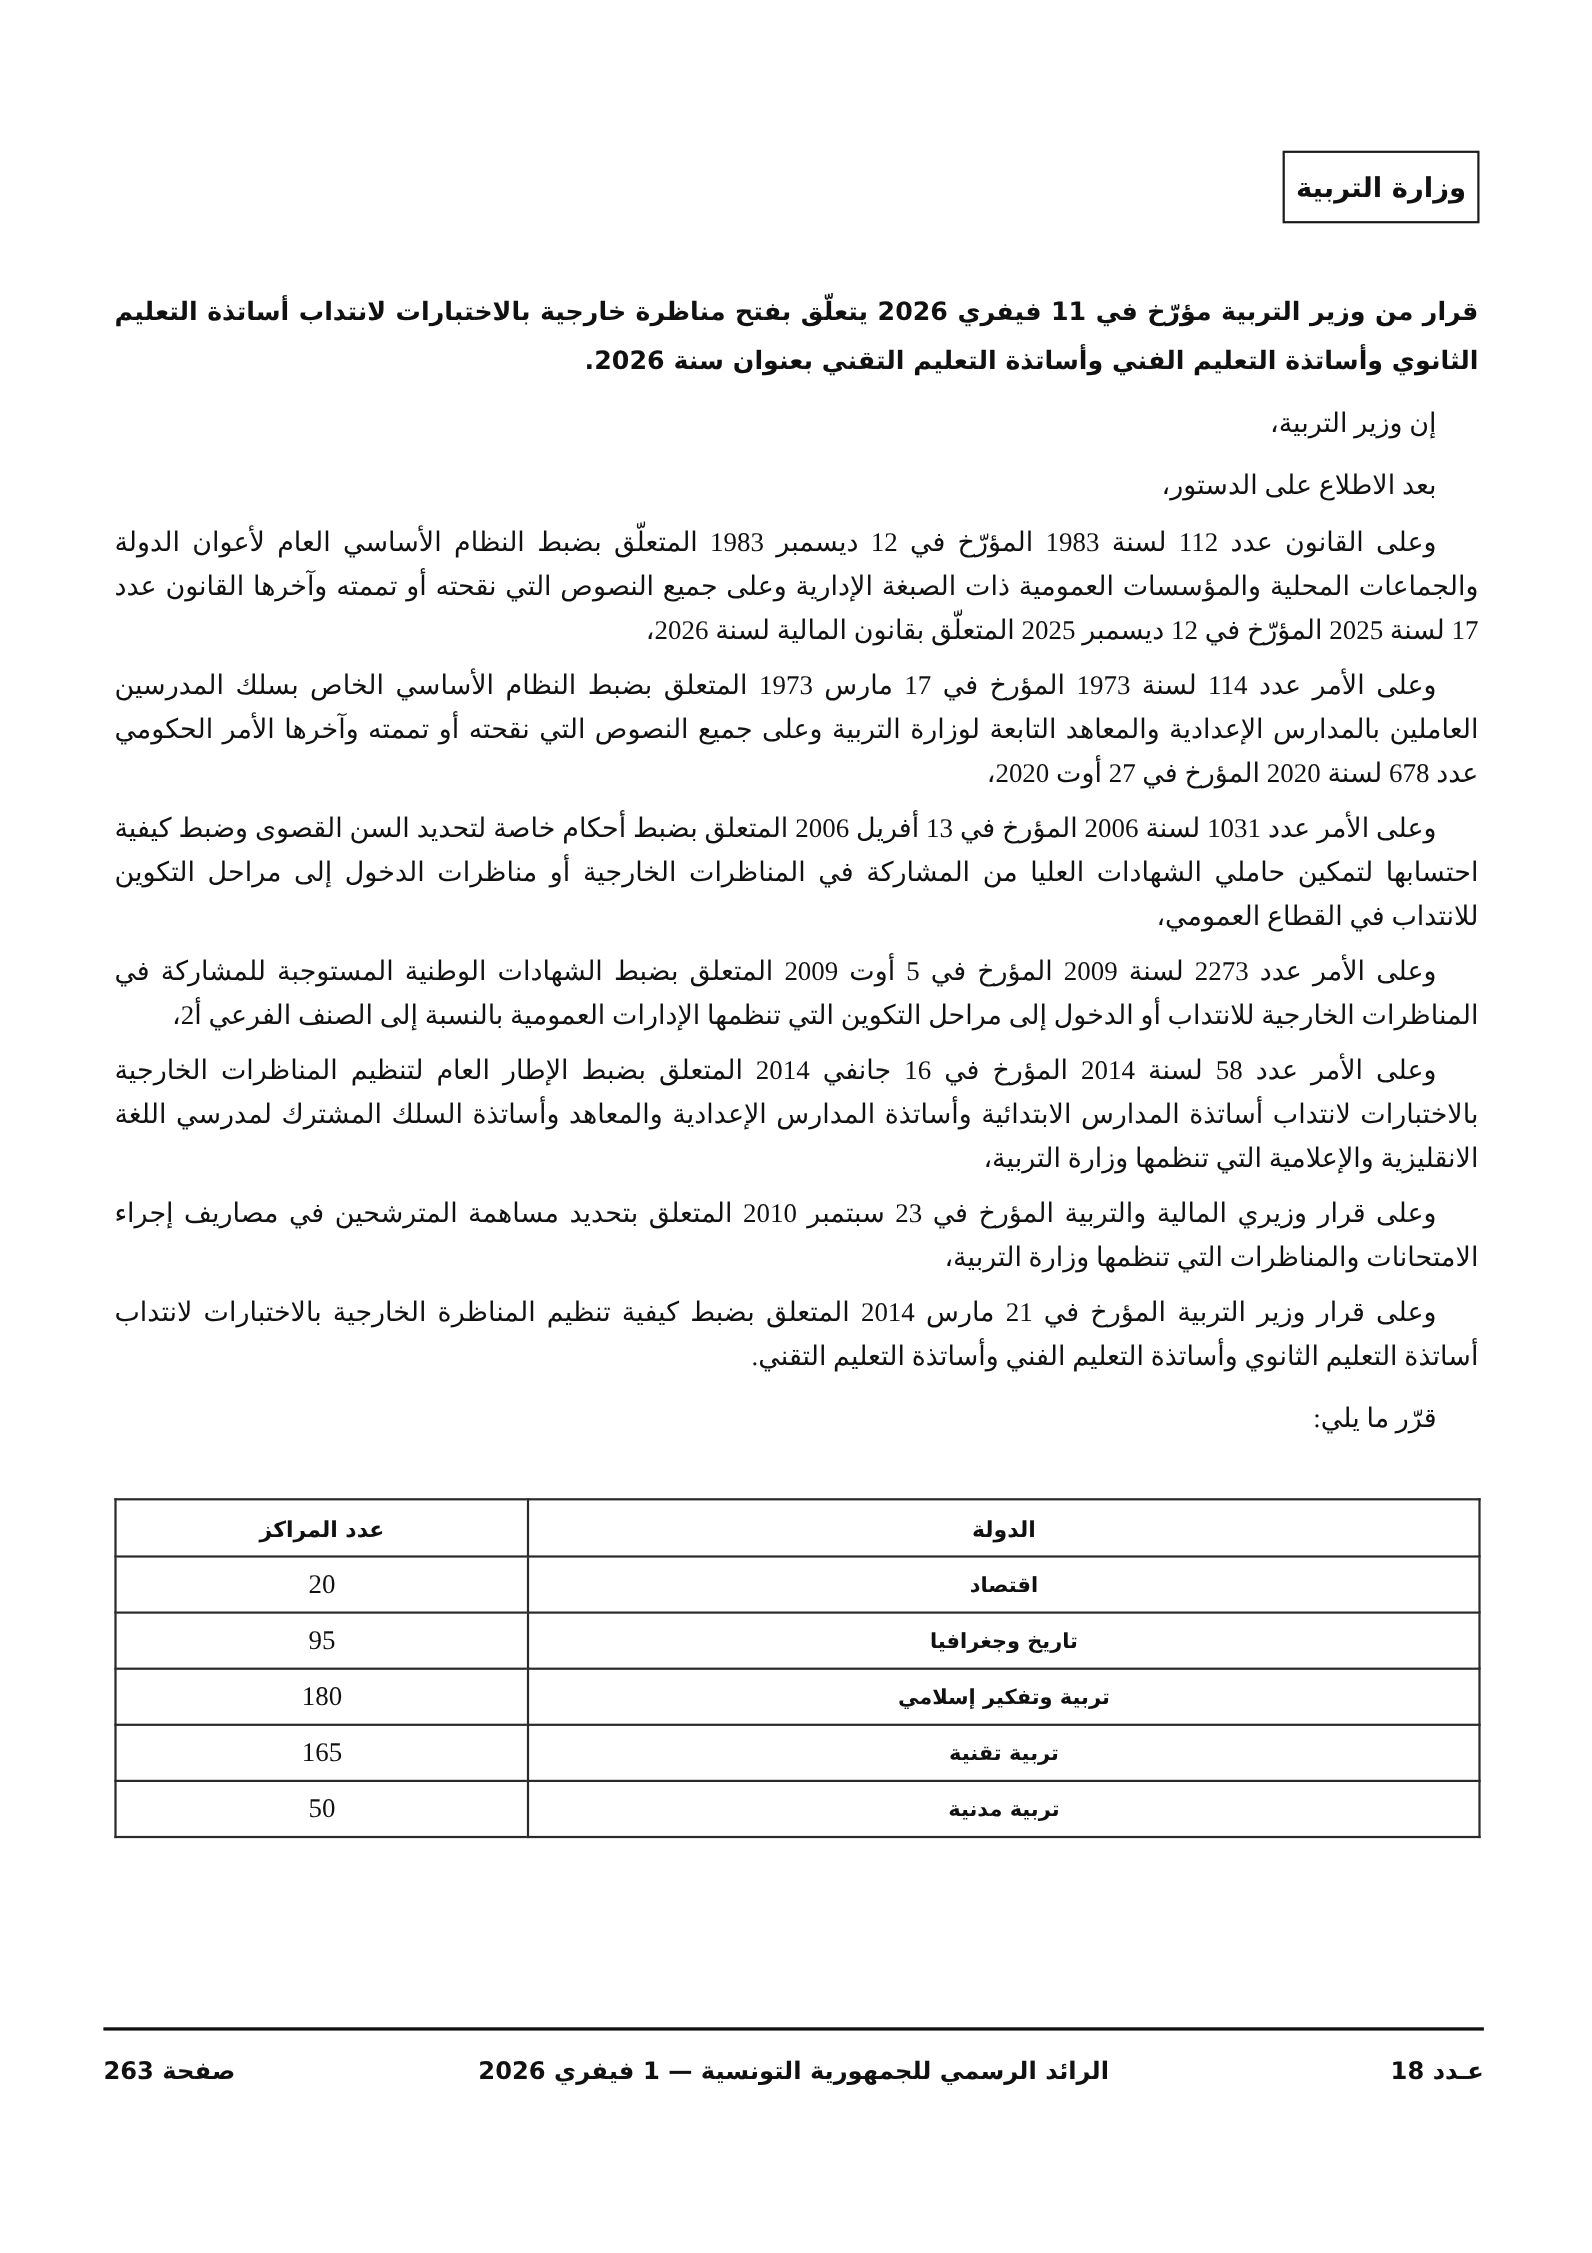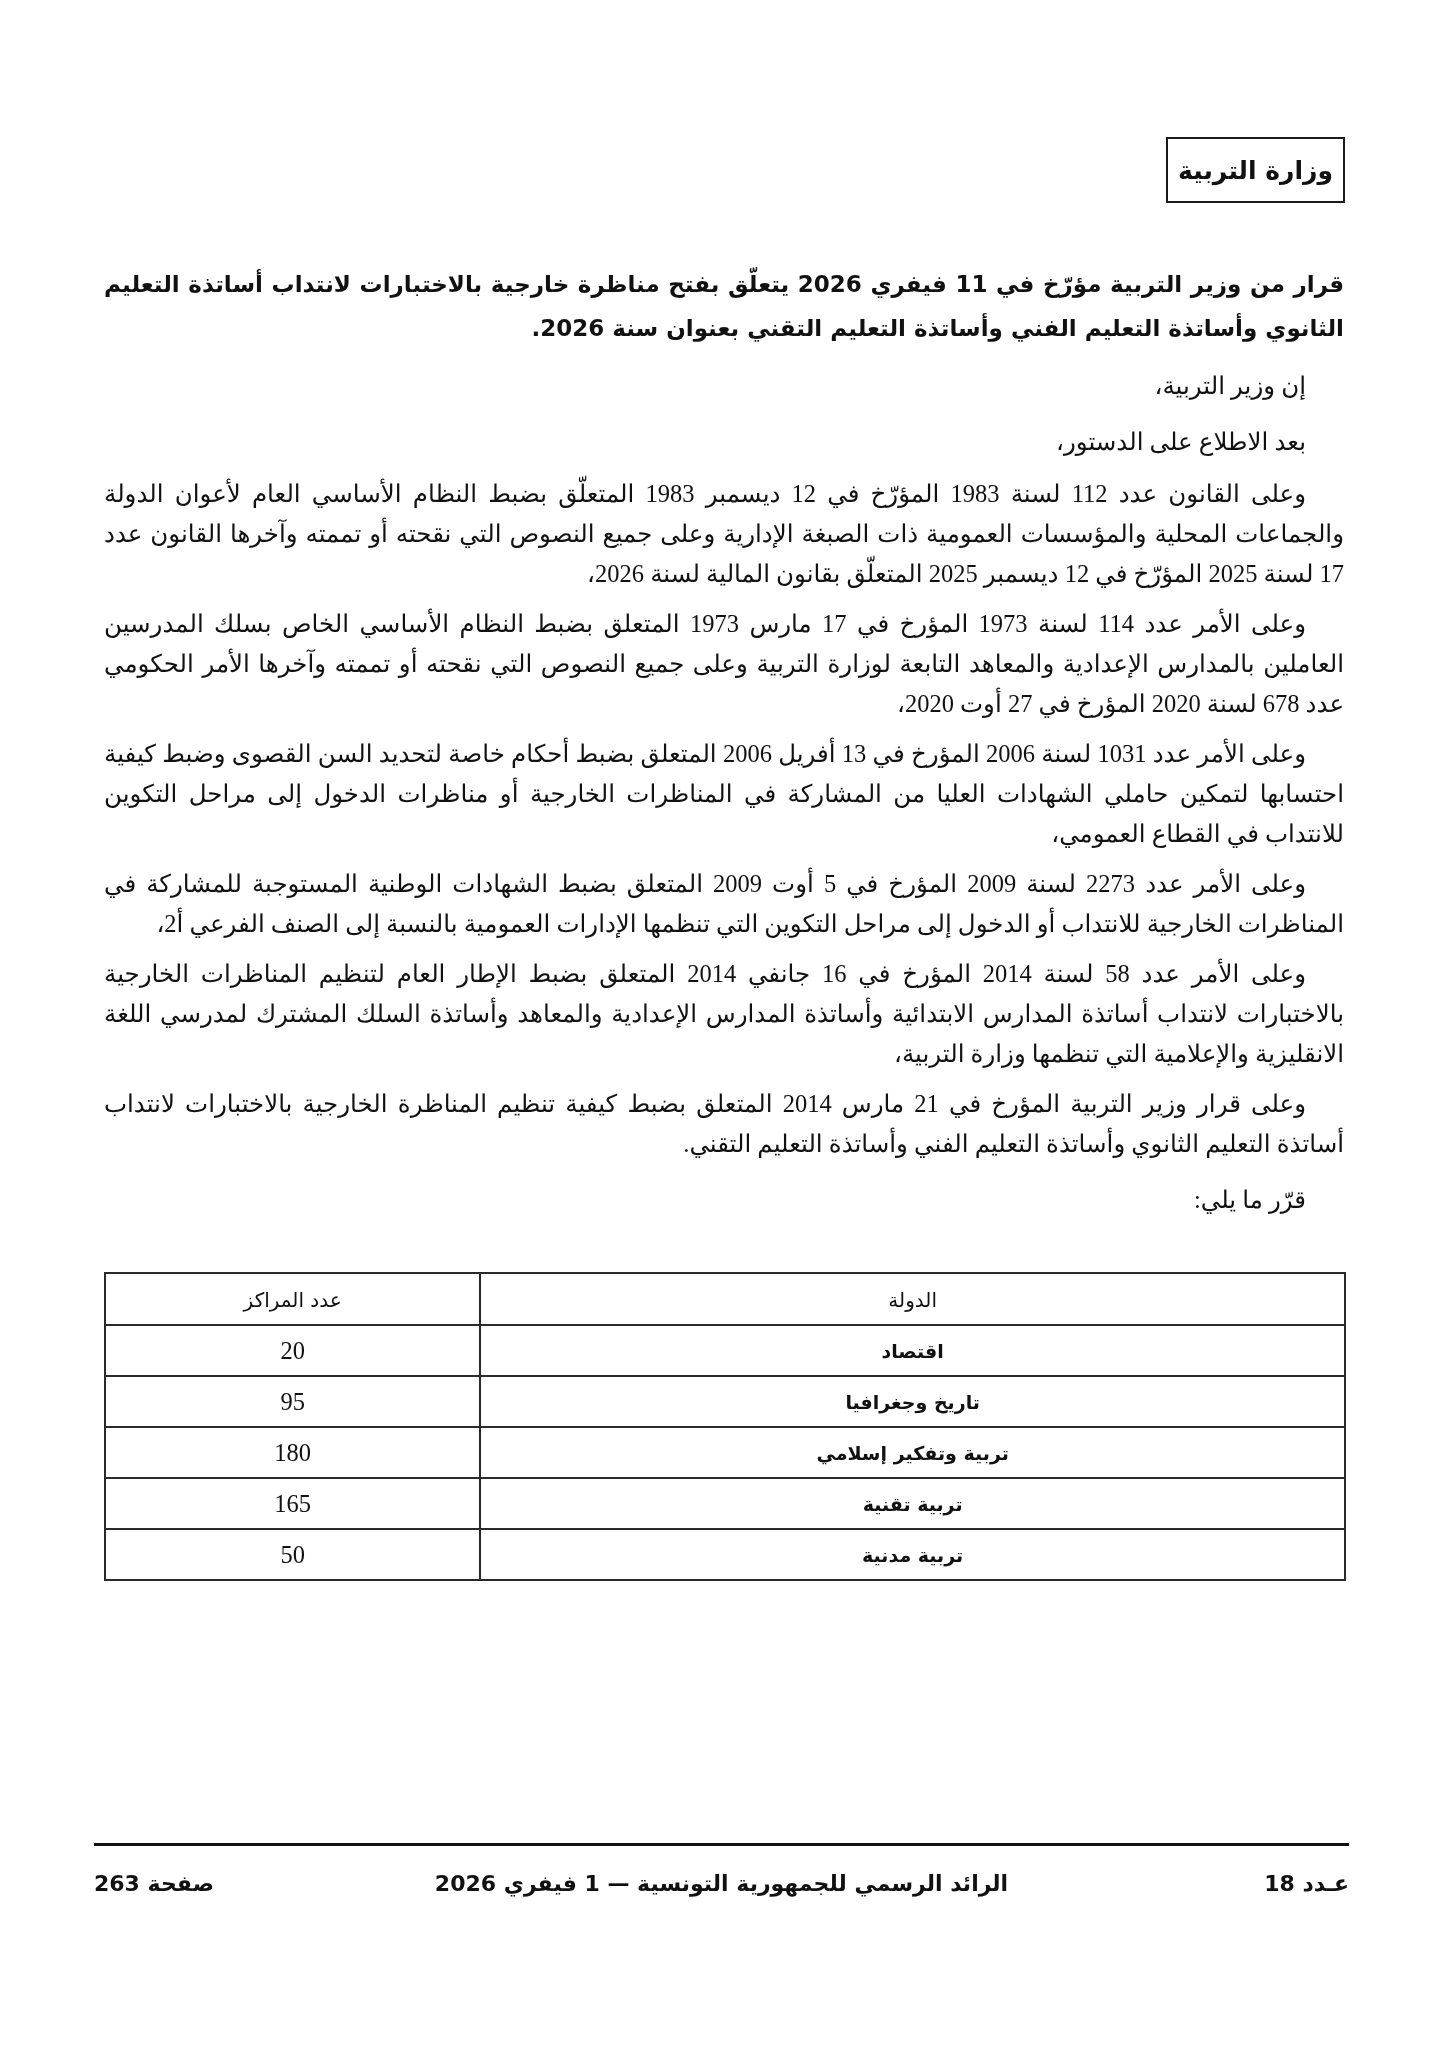--- a/index.html
+++ b/index.html
@@ -81,21 +81,21 @@
     table.centers td {
       border: 2px solid #2a2a2a;
       height: 45px;
       text-align: center;
       vertical-align: bottom;
       padding: 0 0 4px 0;
     }
     table.centers th {
       height: 46px;
       font-family: "DejaVu Sans", sans-serif;
-      font-weight: normal;
+      font-weight: bold;
       font-size: 20px;
     }
     table.centers td.subject {
       font-family: "DejaVu Sans", sans-serif;
       font-weight: bold;
       font-size: 19px;
       width: 867px;
     }
     table.centers td.count {
       width: 375px;
@@ -144,20 +144,21 @@
     <p class="title">قرار من وزير التربية مؤرّخ في 11 فيفري 2026 يتعلّق بفتح مناظرة خارجية بالاختبارات لانتداب أساتذة التعليم الثانوي وأساتذة التعليم الفني وأساتذة التعليم التقني بعنوان سنة 2026.</p>
 
     <p class="short">إن وزير التربية،</p>
     <p class="short">بعد الاطلاع على الدستور،</p>
 
     <p class="para indent">وعلى القانون عدد 112 لسنة 1983 المؤرّخ في 12 ديسمبر 1983 المتعلّق بضبط النظام الأساسي العام لأعوان الدولة والجماعات المحلية والمؤسسات العمومية ذات الصبغة الإدارية وعلى جميع النصوص التي نقحته أو تممته وآخرها القانون عدد 17 لسنة 2025 المؤرّخ في 12 ديسمبر 2025 المتعلّق بقانون المالية لسنة 2026،</p>
     <p class="para indent">وعلى الأمر عدد 114 لسنة 1973 المؤرخ في 17 مارس 1973 المتعلق بضبط النظام الأساسي الخاص بسلك المدرسين العاملين بالمدارس الإعدادية والمعاهد التابعة لوزارة التربية وعلى جميع النصوص التي نقحته أو تممته وآخرها الأمر الحكومي عدد 678 لسنة 2020 المؤرخ في 27 أوت 2020،</p>
     <p class="para indent">وعلى الأمر عدد 1031 لسنة 2006 المؤرخ في 13 أفريل 2006 المتعلق بضبط أحكام خاصة لتحديد السن القصوى وضبط كيفية احتسابها لتمكين حاملي الشهادات العليا من المشاركة في المناظرات الخارجية أو مناظرات الدخول إلى مراحل التكوين للانتداب في القطاع العمومي،</p>
     <p class="para indent">وعلى الأمر عدد 2273 لسنة 2009 المؤرخ في 5 أوت 2009 المتعلق بضبط الشهادات الوطنية المستوجبة للمشاركة في المناظرات الخارجية للانتداب أو الدخول إلى مراحل التكوين التي تنظمها الإدارات العمومية بالنسبة إلى الصنف الفرعي أ2،</p>
     <p class="para indent">وعلى الأمر عدد 58 لسنة 2014 المؤرخ في 16 جانفي 2014 المتعلق بضبط الإطار العام لتنظيم المناظرات الخارجية بالاختبارات لانتداب أساتذة المدارس الابتدائية وأساتذة المدارس الإعدادية والمعاهد وأساتذة السلك المشترك لمدرسي اللغة الانقليزية والإعلامية التي تنظمها وزارة التربية،</p>
+    <p class="para indent">وعلى قرار وزيري المالية والتربية المؤرخ في 23 سبتمبر 2010 المتعلق بتحديد مساهمة المترشحين في مصاريف إجراء الامتحانات والمناظرات التي تنظمها وزارة التربية،</p>
     <p class="para indent">وعلى قرار وزير التربية المؤرخ في 21 مارس 2014 المتعلق بضبط كيفية تنظيم المناظرة الخارجية بالاختبارات لانتداب أساتذة التعليم الثانوي وأساتذة التعليم الفني وأساتذة التعليم التقني.</p>
 
     <p class="short">قرّر ما يلي:</p>
 
 
     <div class="gap-before-table"></div>
 
     <table class="centers">
       <thead>
         <tr>

